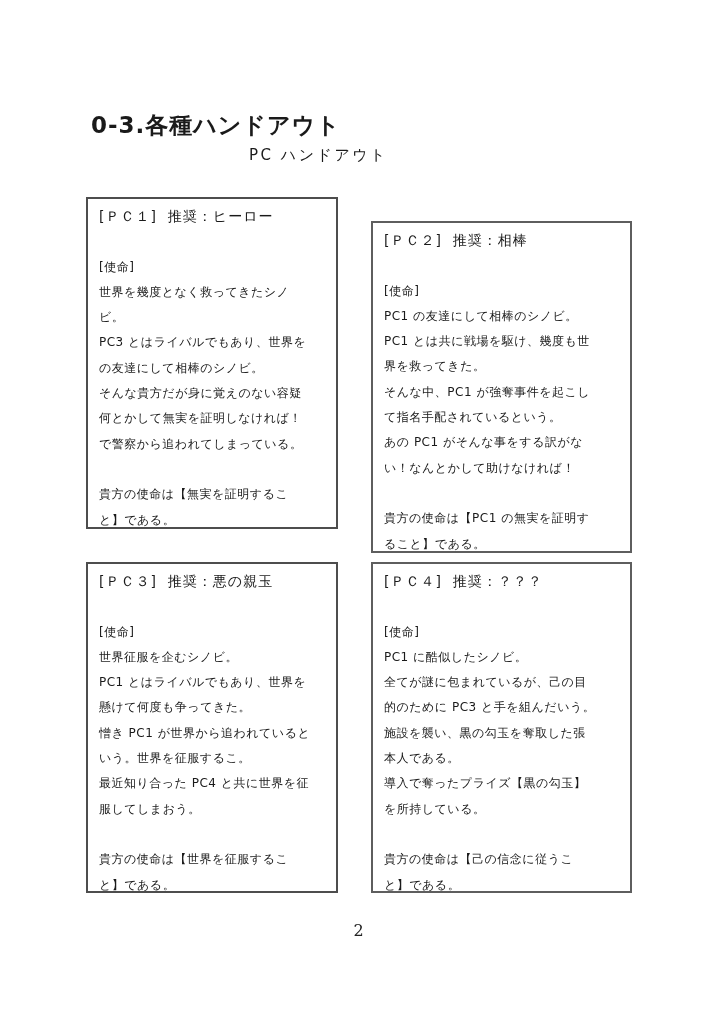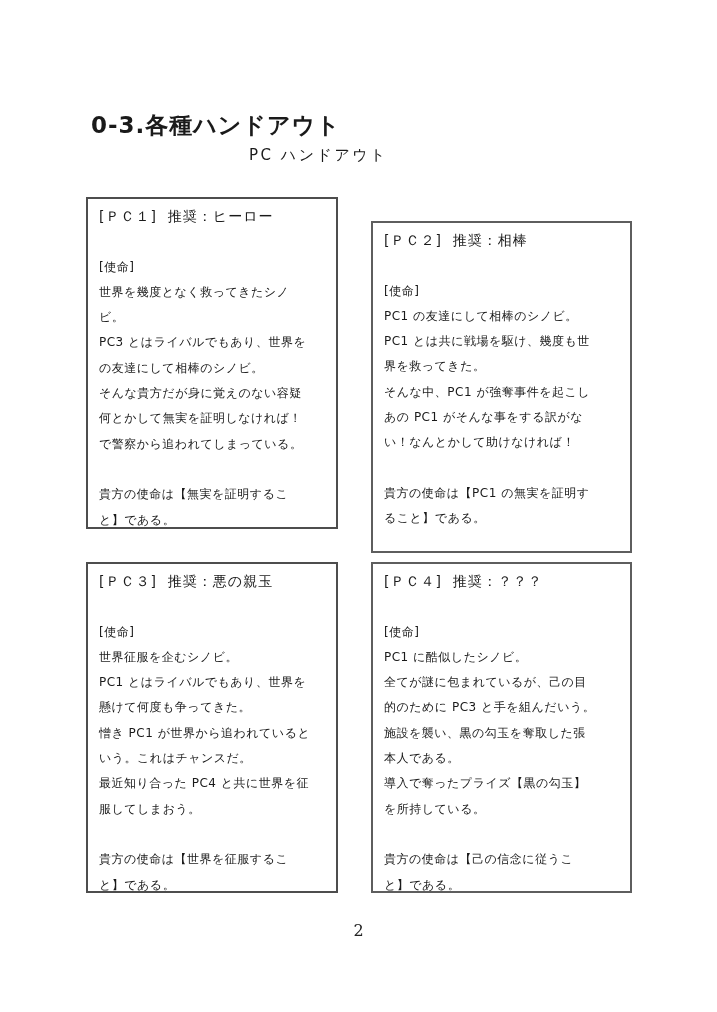--- a/index.html
+++ b/index.html
@@ -97,38 +97,39 @@
 
   <div class="handout-box box-pc2">
     <div class="handout-header">[ＰＣ２]  推奨：相棒</div>
     <div class="handout-body">
         <div class="line">&nbsp;</div>
         <div class="line">[使命]</div>
         <div class="line">PC1 の友達にして相棒のシノビ。</div>
         <div class="line">PC1 とは共に戦場を駆け、幾度も世</div>
         <div class="line">界を救ってきた。</div>
         <div class="line">そんな中、PC1 が強奪事件を起こし</div>
+        <div class="line">て指名手配されているという。</div>
         <div class="line">あの PC1 がそんな事をする訳がな</div>
         <div class="line">い！なんとかして助けなければ！</div>
         <div class="line">&nbsp;</div>
         <div class="line">貴方の使命は【PC1 の無実を証明す</div>
         <div class="line">ること】である。</div>
       </div>
   </div>
 
   <div class="handout-box box-pc3">
     <div class="handout-header">[ＰＣ３]  推奨：悪の親玉</div>
     <div class="handout-body">
         <div class="line">&nbsp;</div>
         <div class="line">[使命]</div>
         <div class="line">世界征服を企むシノビ。</div>
         <div class="line">PC1 とはライバルでもあり、世界を</div>
         <div class="line">懸けて何度も争ってきた。</div>
         <div class="line">憎き PC1 が世界から追われていると</div>
-        <div class="line">いう。これはチャンスだ。</div>
+        <div class="line">いう。世界を征服するこ。</div>
         <div class="line">最近知り合った PC4 と共に世界を征</div>
         <div class="line">服してしまおう。</div>
         <div class="line">&nbsp;</div>
         <div class="line">貴方の使命は【世界を征服するこ</div>
         <div class="line">と】である。</div>
       </div>
   </div>
 
   <div class="handout-box box-pc4">
     <div class="handout-header">[ＰＣ４]  推奨：？？？</div>

